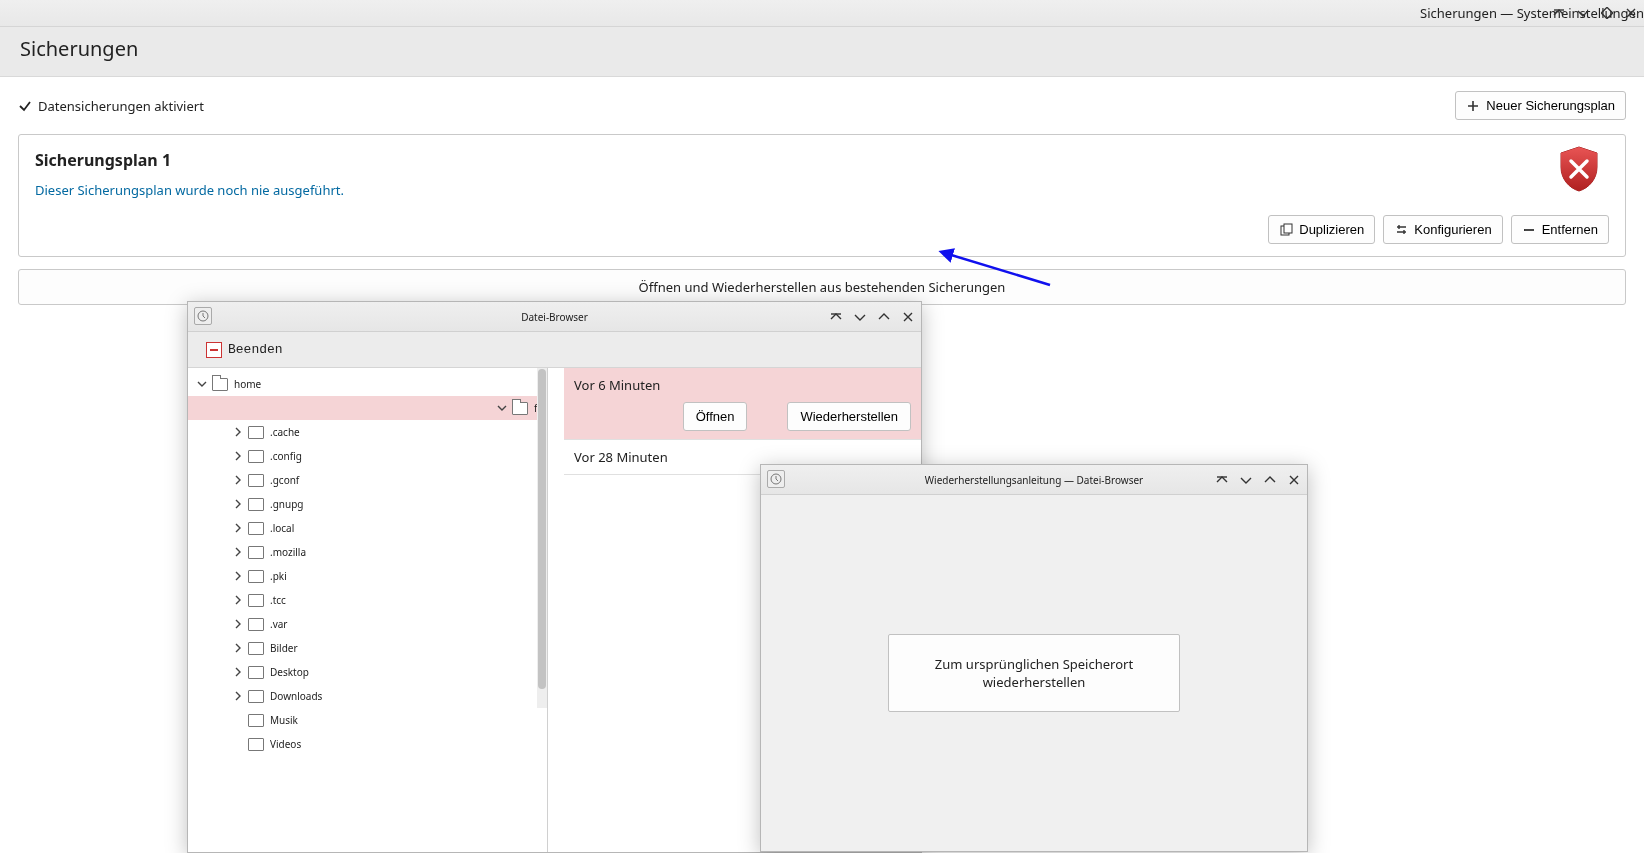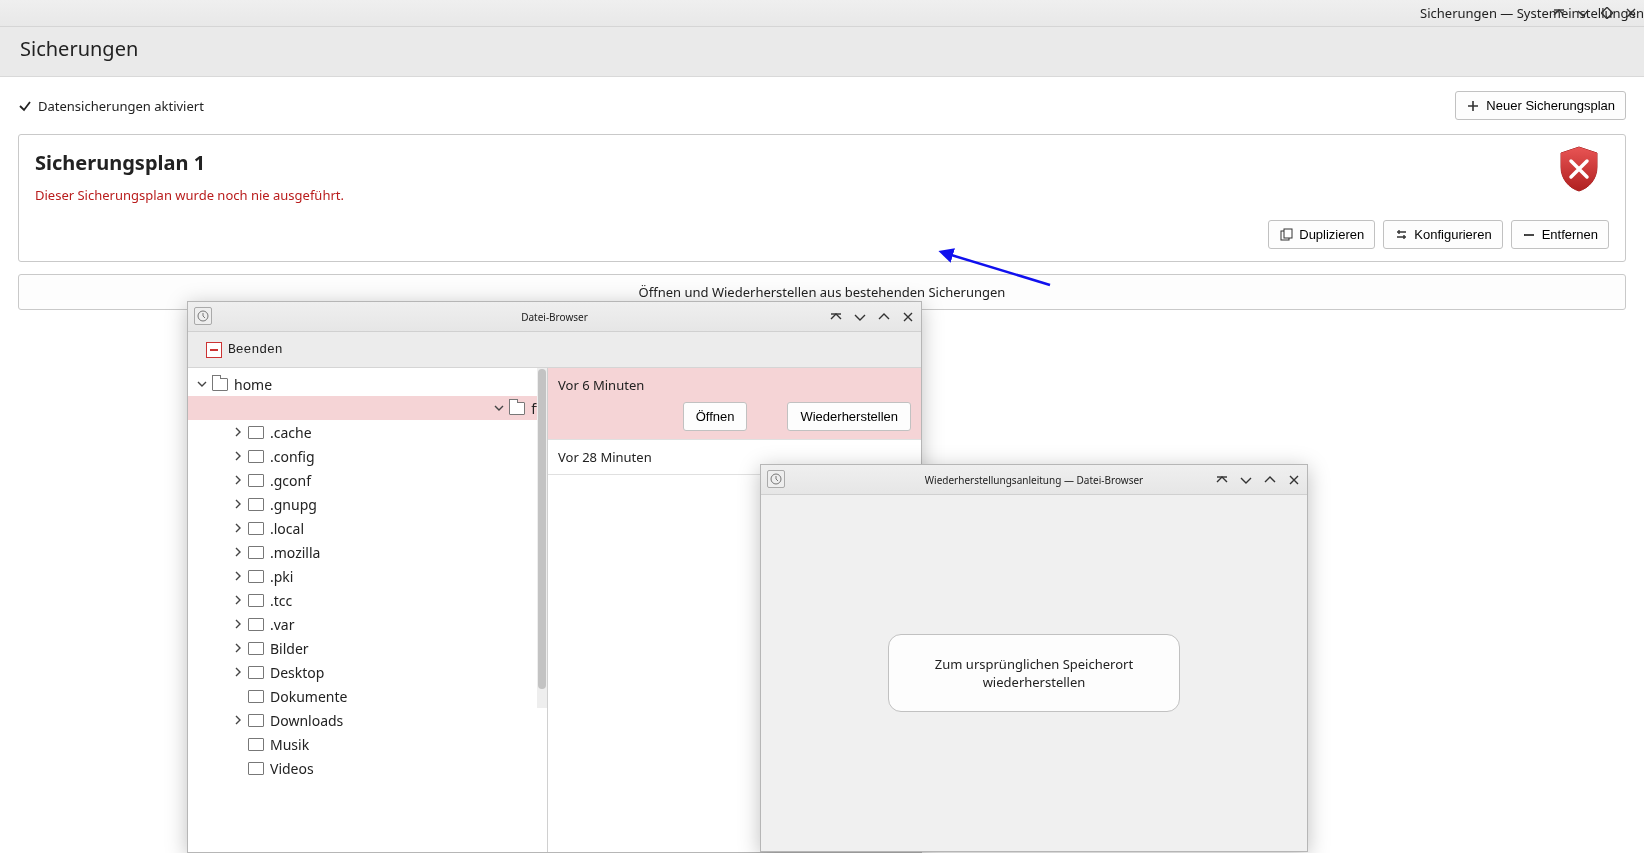--- a/index.html
+++ b/index.html
@@ -54,22 +54,22 @@
   display: inline-flex; align-items: center; gap: 6px;
 }
 .btn .icon { display: inline-flex; width: 14px; height: 14px; align-items: center; justify-content: center; }
 
 .plan-card {
   border: 1px solid #c9c9c9; border-radius: 3px;
   padding: 14px 16px 12px 16px;
   position: relative;
   margin-bottom: 12px;
 }
-.plan-title { font-size: 20px; font-weight: 700; margin-bottom: 10px; }
-.plan-desc { font-size: 13px; color: #b91c1c; margin-bottom: 16px; }
+.plan-title { font-size: 16px; font-weight: 700; margin-bottom: 10px; }
+.plan-desc { font-size: 13px; color: #0369a1; margin-bottom: 16px; }
 .plan-buttons { display: flex; gap: 8px; justify-content: flex-end; }
 
 .shield-icon {
   position: absolute; right: 24px; top: 10px;
   width: 44px; height: 48px;
 }
 
 .restore-bar {
   border: 1px solid #c9c9c9; border-radius: 3px;
   width: 100%;
@@ -125,49 +125,49 @@
 .tree-arrow { width: 16px; height: 16px; display: inline-flex; align-items: center; justify-content: center; color: #444; }
 .tree-arrow.spacer { visibility: hidden; }
 .folder-icon {
   width: 16px; height: 13px; border: 1px solid #777; border-radius: 1px;
   position: relative; margin: 0 6px 0 2px; background: #fff;
 }
 .folder-icon.open::before {
   content: ""; position: absolute; left: -1px; top: -4px; width: 7px; height: 3px;
   border: 1px solid #777; border-bottom: none; background: #fff;
 }
-.tree-label { font-size: 14px; }
+.tree-label { font-size: 10px; }
 
 .tree-scrollbar {
   position: absolute; right: 0; top: 0; width: 10px; height: 340px;
   background: #eee;
 }
 .tree-scrollbar-thumb {
   width: 8px; margin: 1px; height: 320px; background: #c3c3c3; border-radius: 4px;
 }
 
-.version-panel { flex: 1; overflow-y: auto; }
+.version-panel { flex: 1; overflow-y: auto; padding-left: 16px; }
 .version-item {
   border-bottom: 1px solid #e0e0e0; padding: 8px 10px;
   display: flex; flex-direction: column; gap: 8px;
 }
 .version-item.selected { background: #f5d4d6; }
 .version-label { font-size: 13px; }
 .version-buttons { display: flex; gap: 8px; justify-content: flex-end; }
 .version-buttons .btn { padding: 6px 12px; margin-left: 32px; }
 
 
 .guide-window { left: 760px; top: 464px; width: 548px; height: 388px; }
 .guide-body {
   height: calc(100% - 30px);
   display: flex; flex-direction: column; align-items: center; justify-content: center;
   gap: 46px; background: #f0f0f0;
 }
 .guide-btn {
-  border: 1px solid #c1c1c1; background: #fdfdfd; border-radius: 13px;
+  border: 1px solid #c1c1c1; background: #fdfdfd; border-radius: 2px;
   padding: 20px 20px; width: 292px; text-align: center;
   font-size: 13px; cursor: pointer;
 }
 
 svg { display: block; }
 </style>
 </head>
 <body>
 
 <div class="main-window">
@@ -448,28 +448,20 @@
             <span class="tree-arrow">
               <svg width="10" height="10" viewBox="0 0 10 10">
                 <path d="M3 1 L7 5 L3 9" stroke="#444" stroke-width="1.4" fill="none"></path>
               </svg>
             </span>
             <span class="folder-icon"></span>
             <span class="tree-label">Desktop</span>
           </div>
           <div class="tree-row">
             <span class="tree-indent" style="width: 42px;"></span>
-            <span class="tree-arrow spacer">
-              <svg width="10" height="10"></svg>
-            </span>
-            <span class="folder-icon"></span>
-            <span class="tree-label">Dokumente</span>
-          </div>
-          <div class="tree-row">
-            <span class="tree-indent" style="width: 42px;"></span>
             <span class="tree-arrow">
               <svg width="10" height="10" viewBox="0 0 10 10">
                 <path d="M3 1 L7 5 L3 9" stroke="#444" stroke-width="1.4" fill="none"></path>
               </svg>
             </span>
             <span class="folder-icon"></span>
             <span class="tree-label">Downloads</span>
           </div>
           <div class="tree-row">
             <span class="tree-indent" style="width: 42px;"></span>

